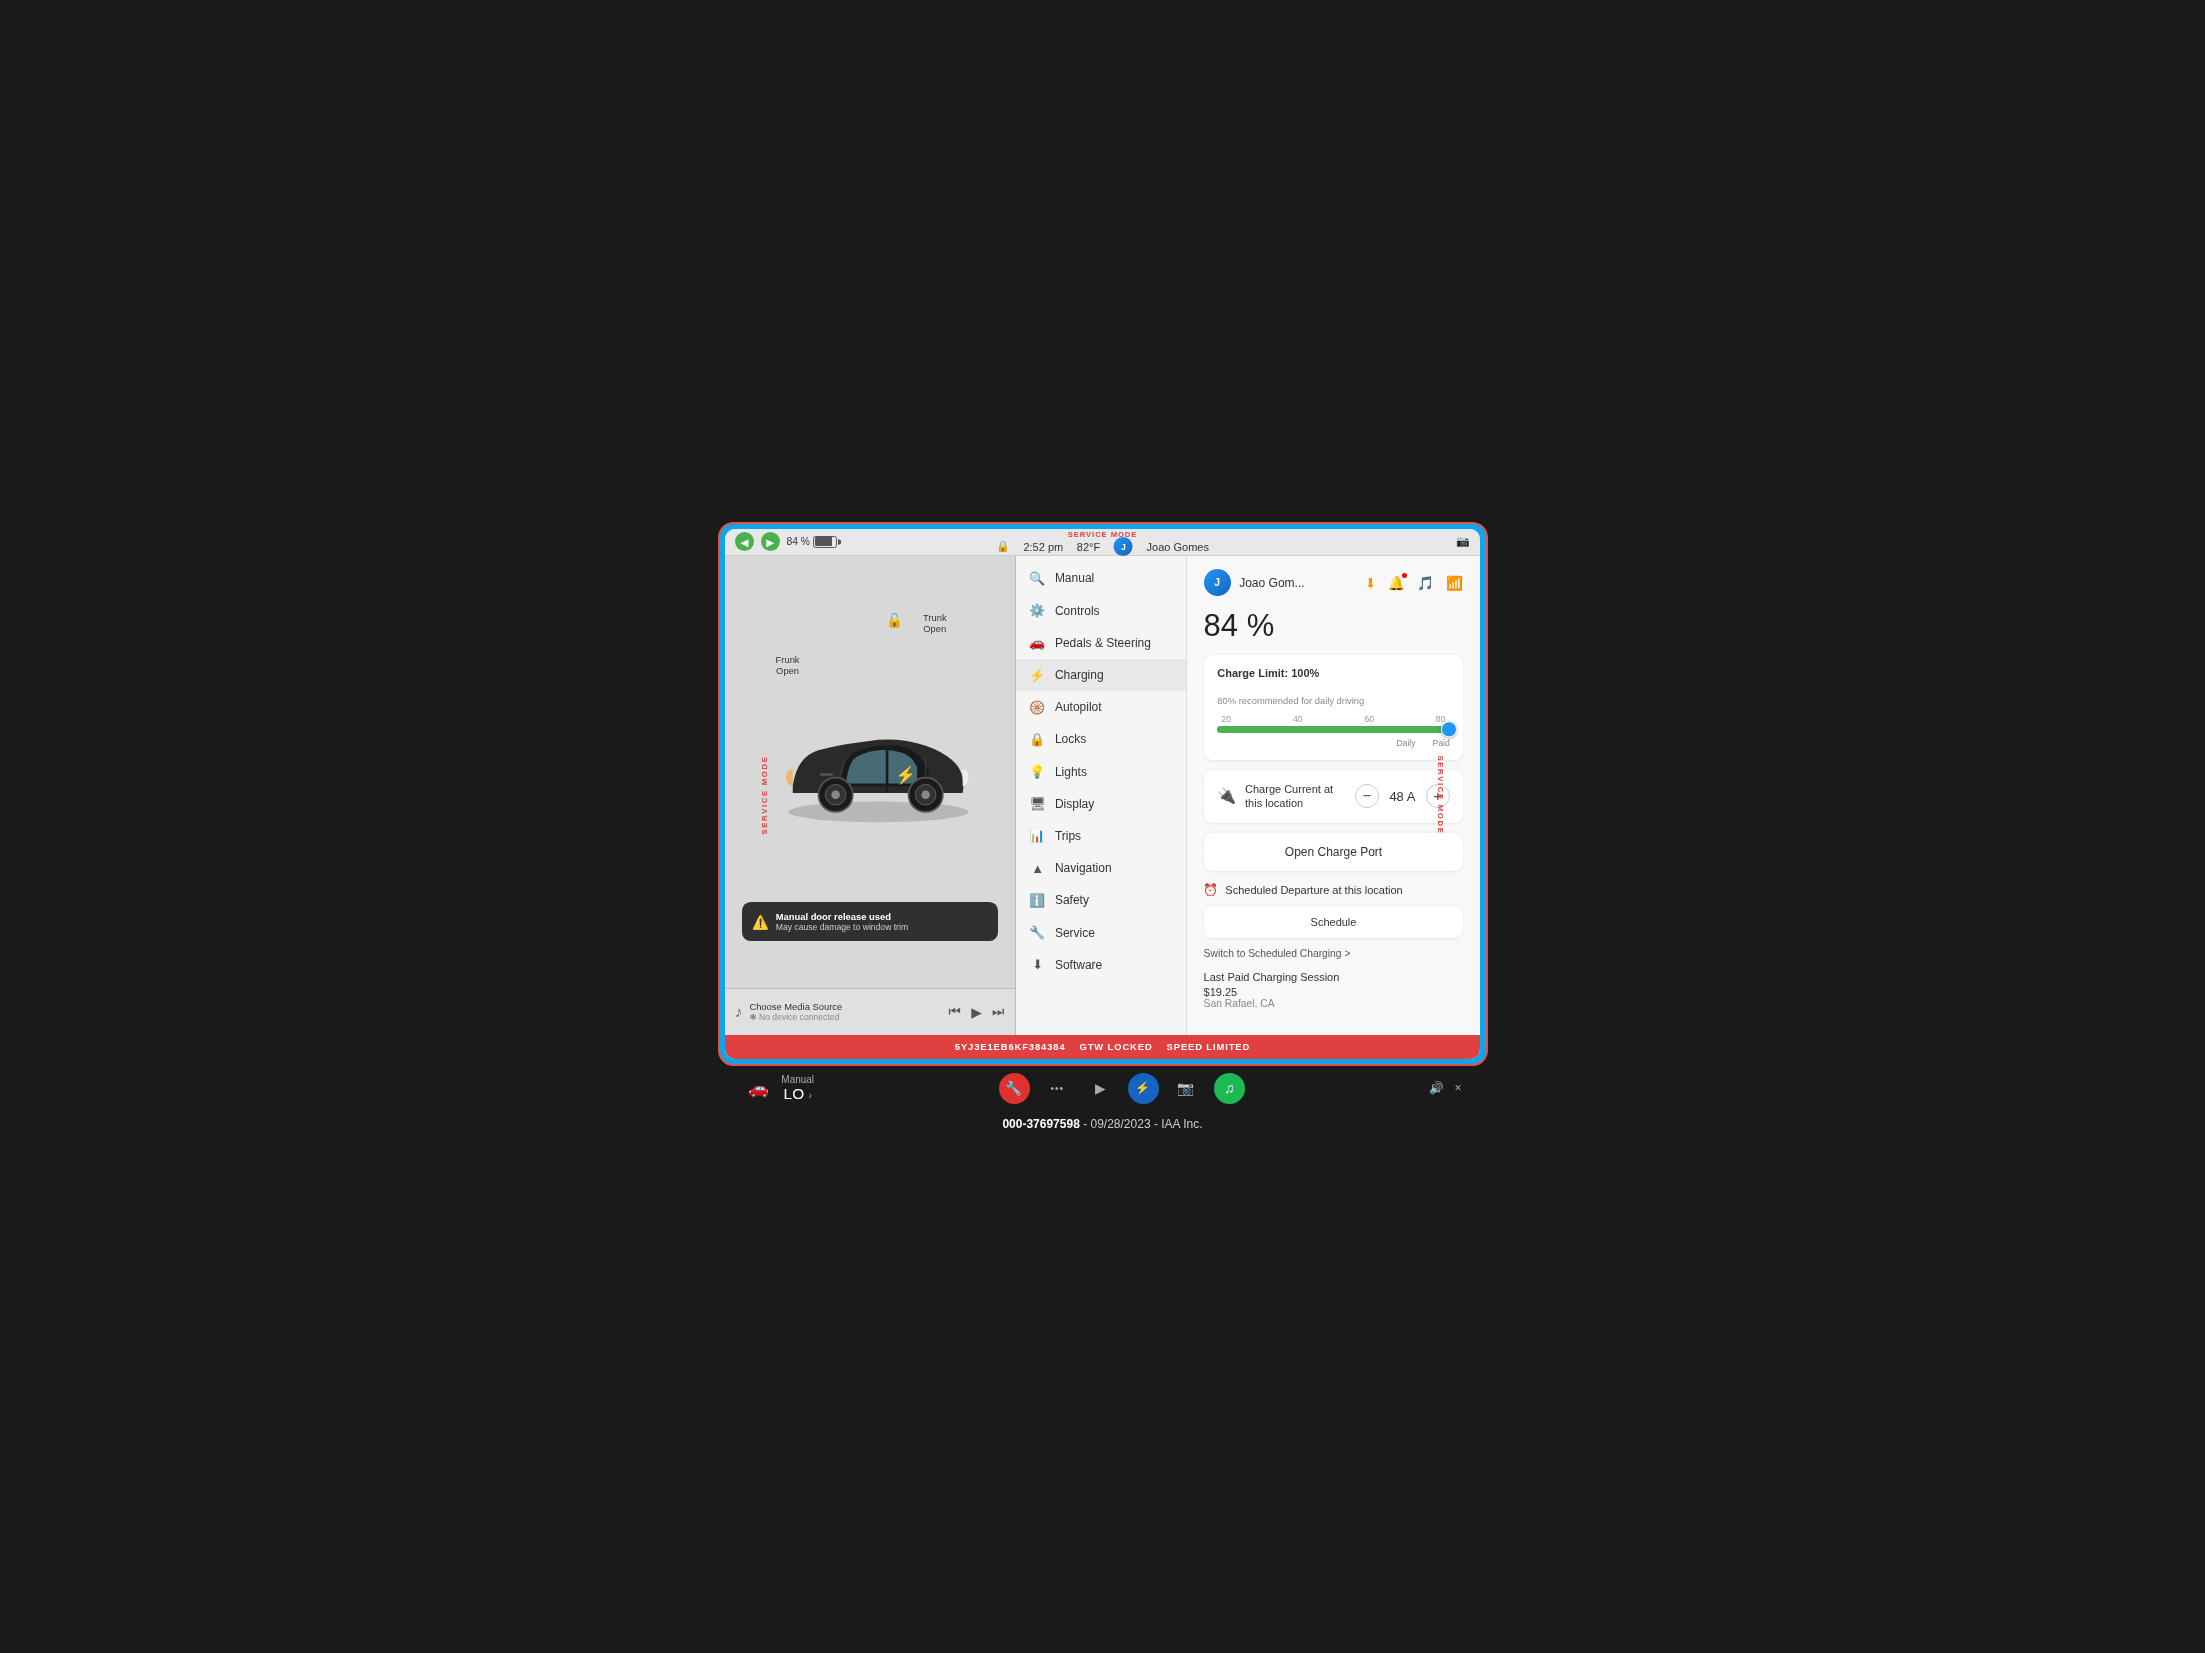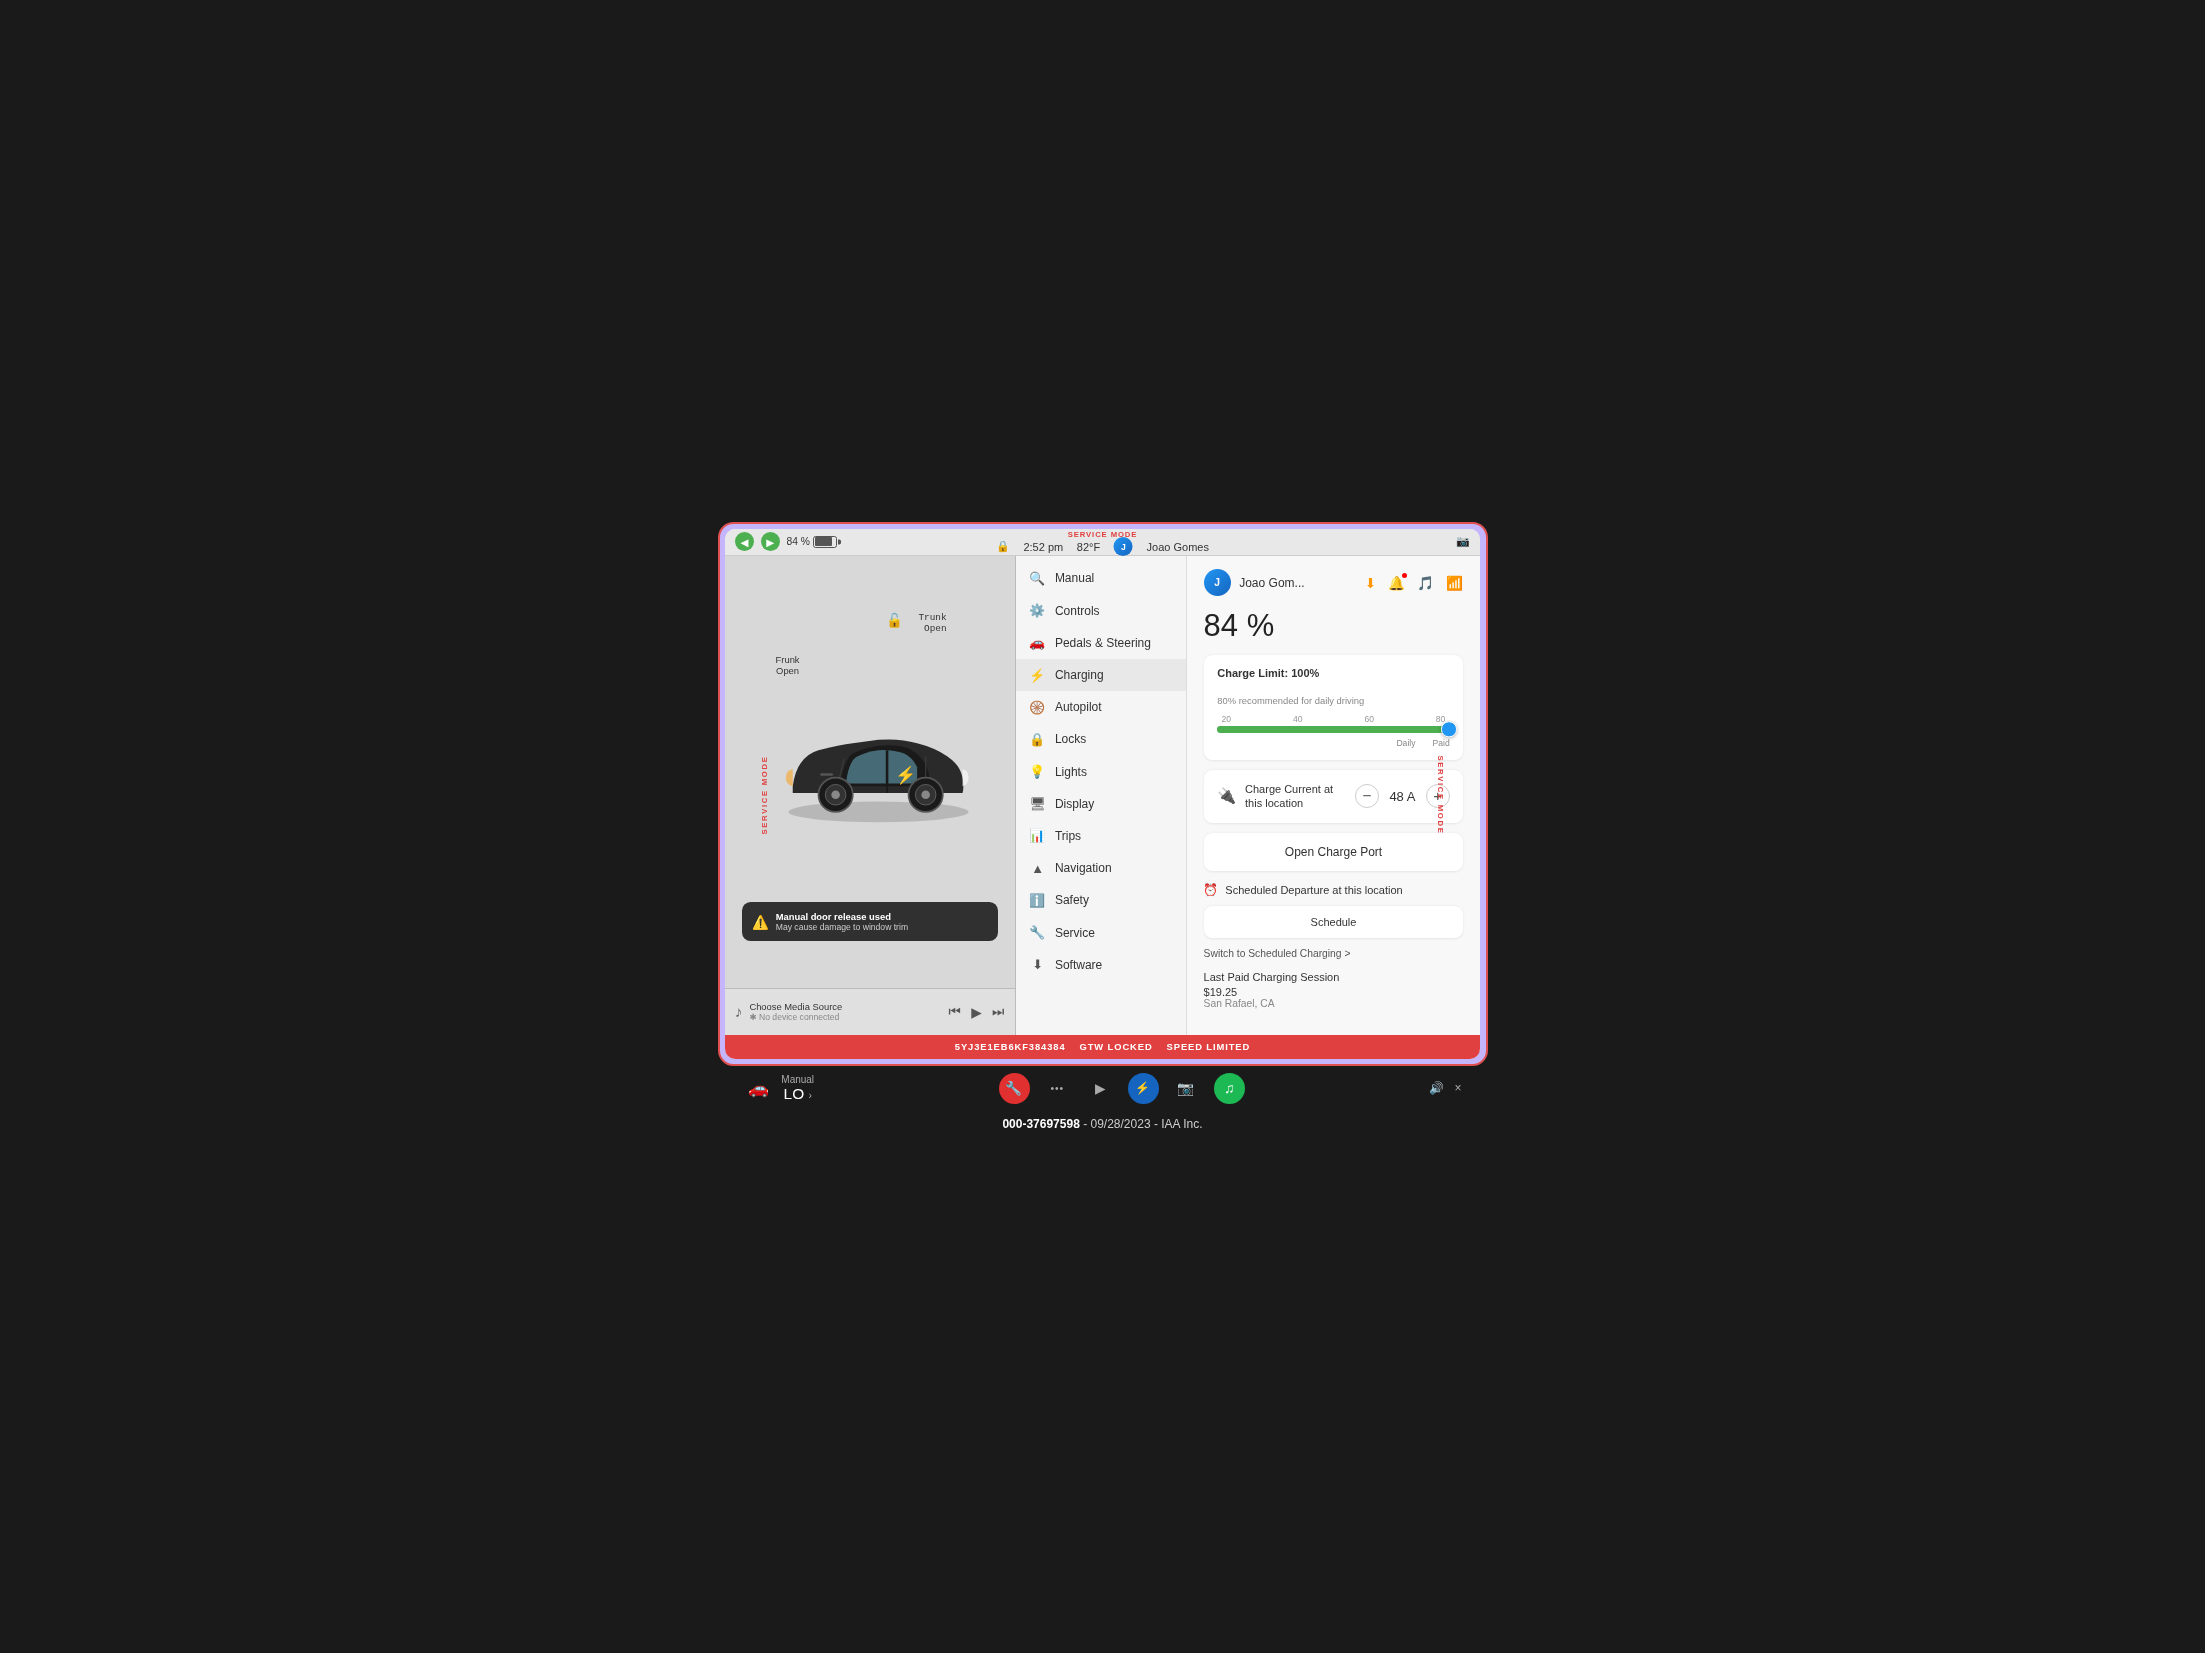--- a/index.html
+++ b/index.html
@@ -13,21 +13,21 @@
       font-family: -apple-system, BlinkMacSystemFont, 'Helvetica Neue', Arial, sans-serif;
     }
     .outer-wrapper {
       width: 770px;
       display: flex;
       flex-direction: column;
       align-items: center;
     }
     .screen-frame {
       width: 770px;
-      background: #c4b5fd;
+      background: #0ea5e9;
       border-radius: 15.4px;
       padding: 5.1px;
       border: 2.6px solid #e05050;
       position: relative;
     }
     .screen-inner {
       border-radius: 10.3px;
       overflow: hidden;
       background: #f0f0f0;
     }
@@ -161,22 +161,21 @@
       letter-spacing: 1.7px;
       transform-origin: center center;
       white-space: nowrap;
     }
     .trunk-label {
       position: absolute;
       top: 56px;
       right: 68px;
       font-size: 9.4px;
       color: #333;
-      text-align: right;
-      font-family: Liberation Mono, monospace;
+      text-align: center;
     }
     .frunk-label {
       position: absolute;
       top: 98px;
       left: 51px;
       font-size: 9.4px;
       color: #333;
       text-align: center;
     }
     .lock-small {

